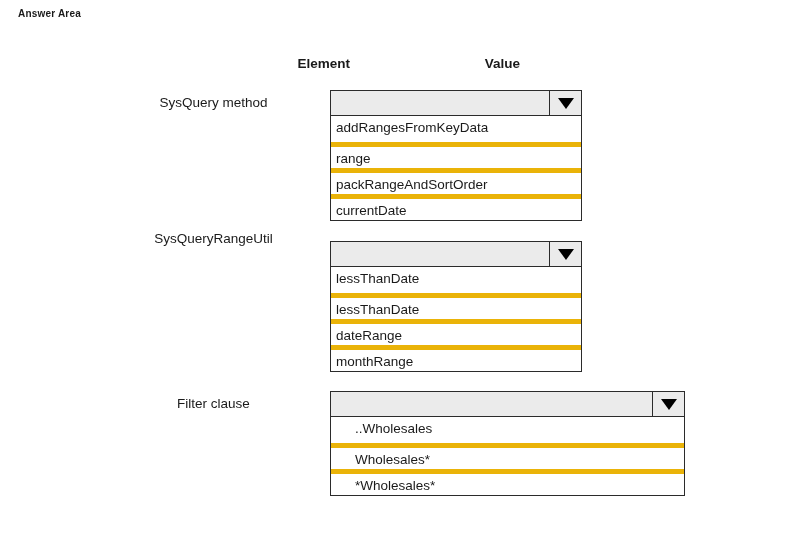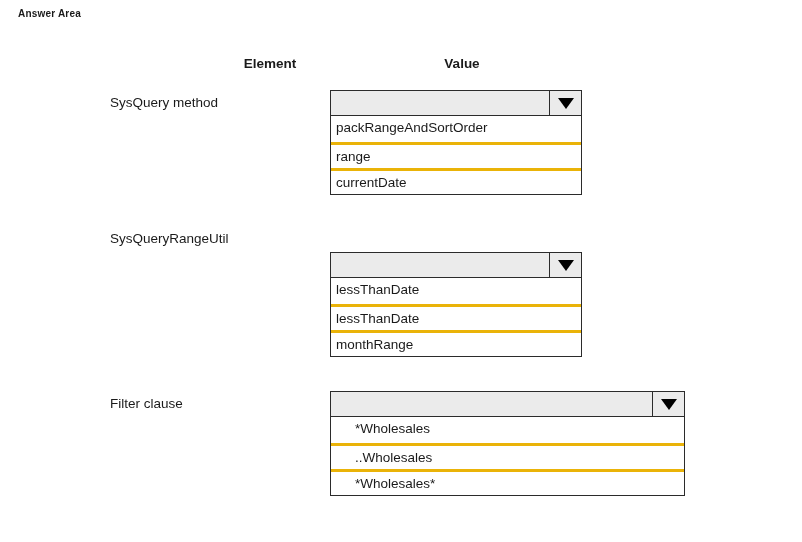--- a/index.html
+++ b/index.html
@@ -11,28 +11,28 @@
     position:relative;
     overflow:hidden;
   }
   .page-title{
     position:absolute;left:18px;top:8px;
     font-size:10px;font-weight:bold;letter-spacing:.2px;
   }
   .col-head{
     position:absolute;top:56px;
     font-size:13.5px;font-weight:bold;
-    text-align:center;
+    text-align:right;
   }
   .col-head.element{left:190px;width:160px;}
-  .col-head.value{left:382px;width:160px;}
+  .col-head.value{left:360px;width:160px;}
 
   .row-label{
     position:absolute;
-    text-align:left;
+    text-align:center;
     font-size:13.5px;
     color:#1a1a1a;
     white-space:nowrap;
   }
 
   .combo-group{position:absolute;}
 
   .combo-box{
     position:relative;
     height:26px;
@@ -71,33 +71,33 @@
     border:1.4px solid #2b2b2b;
     border-top:none;
     background:#ffffff;
   }
   .combo-item{
     box-sizing:border-box;
     height:26px;
     line-height:24px;
     font-size:13.5px;
     padding-left:5px;
-    border-top:3px solid #eab308;
+    border-top:5px solid #eab308;
     background:#ffffff;
     white-space:nowrap;
     overflow:hidden;
   }
   .combo-item:first-child{border-top:none;}
   .indent .combo-item{padding-left:24px;}
 
   
   #group1{left:330px;top:90px;width:252px;}
   #label1{left:110px;top:95px;width:207px;}
   
-  #group2{left:330px;top:241px;width:252px;margin-top:11px;}
+  #group2{left:330px;top:241px;width:252px;}
   #label2{left:110px;top:231px;width:207px;}
   
   #group3{left:330px;top:391px;width:355px;}
   #label3{left:110px;top:396px;width:207px;}
 </style>
 </head>
 <body>
 
 <div class="page-title">Answer Area</div>
 
@@ -106,47 +106,49 @@
 
 <div class="row-label" id="label1">SysQuery method</div>
 <div class="combo-group" id="group1">
   <div class="combo-box">
     <div class="combo-value"></div>
     <div class="combo-arrow-btn">
       <span class="caret"></span>
     </div>
   </div>
   <div class="combo-list">
+    <div class="combo-item">addRangesFromKeyData</div>
+    <div class="combo-item">range</div>
     <div class="combo-item">packRangeAndSortOrder</div>
-    <div class="combo-item">range</div>
     <div class="combo-item">currentDate</div>
   </div>
 </div>
 
 <div class="row-label" id="label2">SysQueryRangeUtil</div>
 <div class="combo-group" id="group2">
   <div class="combo-box">
     <div class="combo-value"></div>
     <div class="combo-arrow-btn">
       <span class="caret"></span>
     </div>
   </div>
   <div class="combo-list">
     <div class="combo-item">lessThanDate</div>
     <div class="combo-item">lessThanDate</div>
+    <div class="combo-item">dateRange</div>
     <div class="combo-item">monthRange</div>
   </div>
 </div>
 
 <div class="row-label" id="label3">Filter clause</div>
 <div class="combo-group" id="group3">
   <div class="combo-box">
     <div class="combo-value"></div>
     <div class="combo-arrow-btn">
       <span class="caret"></span>
     </div>
   </div>
   <div class="combo-list indent">
-    <div class="combo-item">*Wholesales</div>
     <div class="combo-item">..Wholesales</div>
+    <div class="combo-item">Wholesales*</div>
     <div class="combo-item">*Wholesales*</div>
   </div>
 </div>
 
 </body></html>

